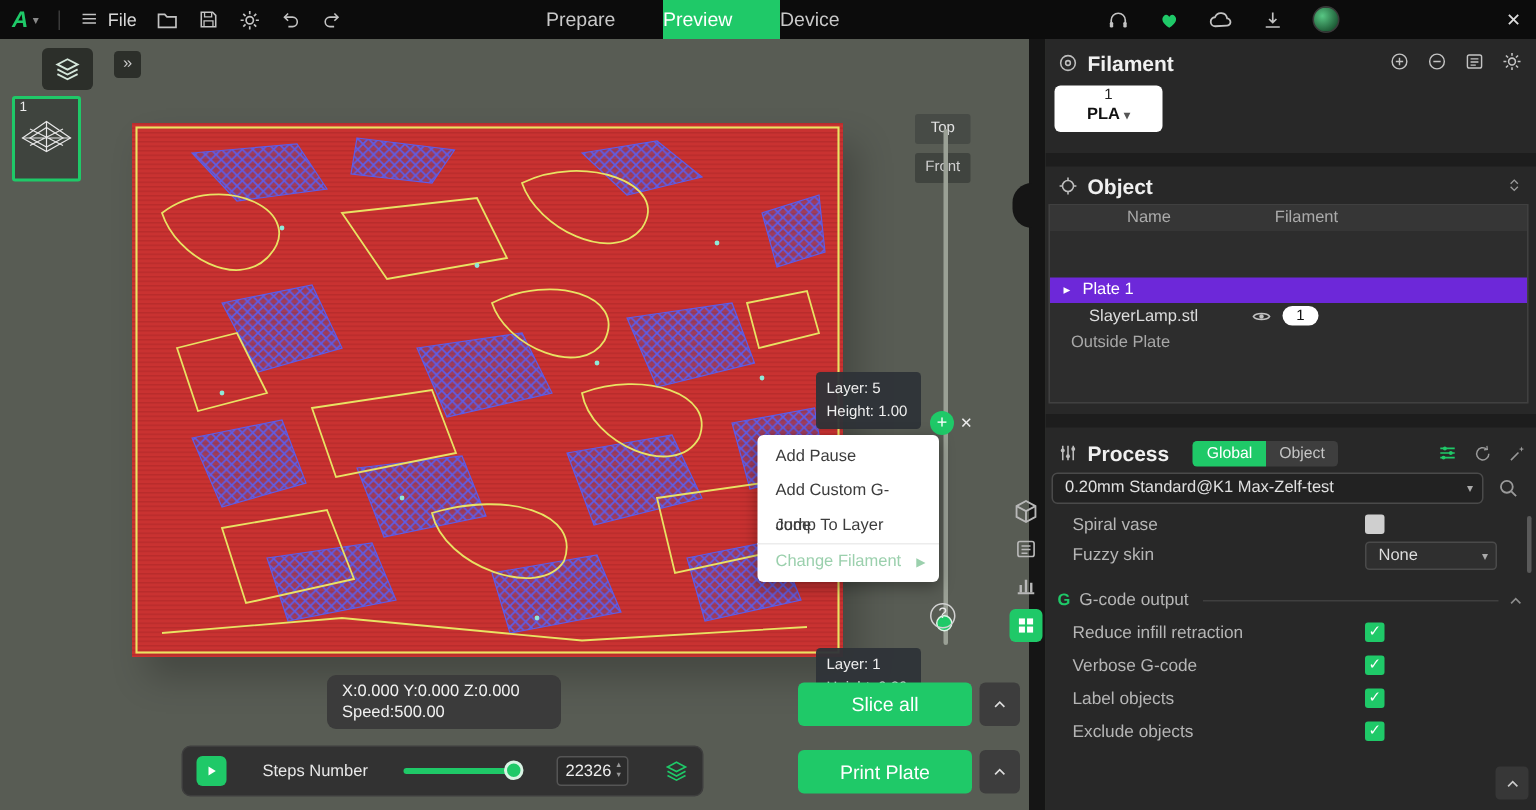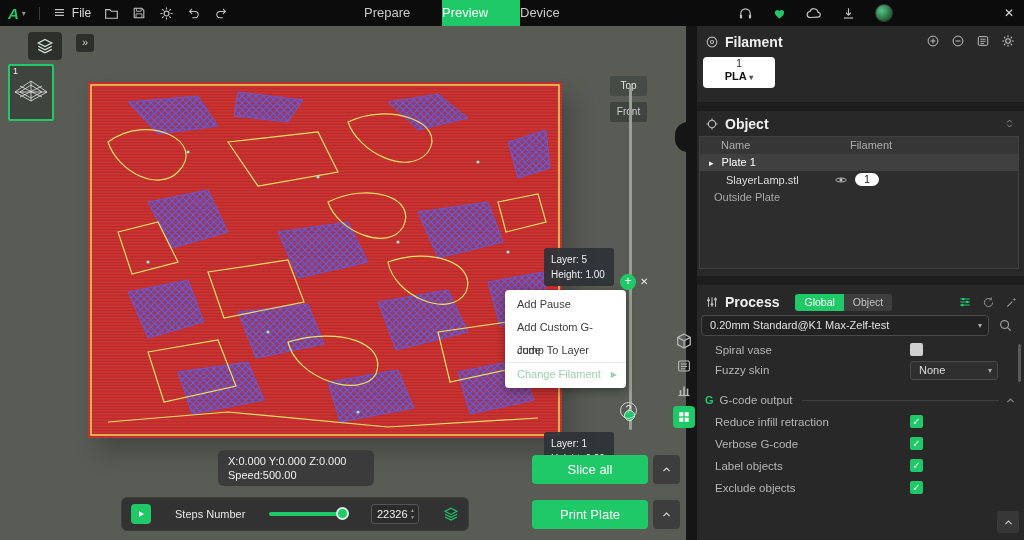--- a/index.html
+++ b/index.html
@@ -113,23 +113,23 @@
   .fc-num { font-size:10px; color:#222222; line-height:13px; }
   .fc-mat { font-size:11px; color:#111111; font-weight:bold; line-height:13px; }
   .fc-caret { font-size:8px; color:#555555; }
 
   .gap { position:absolute; left:0; right:0; height:9px; background:#1d1d1d; }
   #gap1 { top:76px; } #gap2 { top:250px; }
 
   #obj-table { position:absolute; left:2px; top:110px; right:5px; height:133px; background:#2d2d2d;
                border:1px solid #404040; font-size:11px; color:#bbbbbb; }
   #obj-thead { height:17px; background:#363636; position:relative; color:#ababab; }
-  .th-name { position:absolute; left:21px; width:90px; text-align:left; line-height:17px; }
+  .th-name { position:absolute; left:21px; width:90px; text-align:center; line-height:17px; }
   .th-fil  { position:absolute; left:126px; width:90px; text-align:center; line-height:17px; }
-  #row-plate { height:17px; background:#404040; color:#ffffff; line-height:17px; padding-left:9px; }
+  #row-plate { height:17px; background:#6d28d9; color:#ffffff; line-height:17px; padding-left:9px;margin-top:31px; }
   .row-expander { font-size:9px; margin-right:5px; }
   #row-model { height:18px; line-height:18px; color:#dddddd; padding-left:26px; position:relative; }
   #row-model .eye { position:absolute; left:134px; top:2px; width:14px; height:14px; color:#c2c2c2; }
   #row-model .badge { position:absolute; left:155px; top:2px; width:24px; height:13px; background:#ffffff;
                       border-radius:7px; color:#111111; font-size:10px; text-align:center; line-height:13px; }
   #row-outside { height:17px; line-height:17px; color:#a8a8a8; padding-left:14px; }
 
   #proc-tabs { display:flex; margin-left:10px; }
   .ptab { height:17px; line-height:17px; padding:0 9px; font-size:10.5px; }
   .ptab.on  { background:#1fc968; color:#ffffff; border-radius:3px 0 0 3px; }

